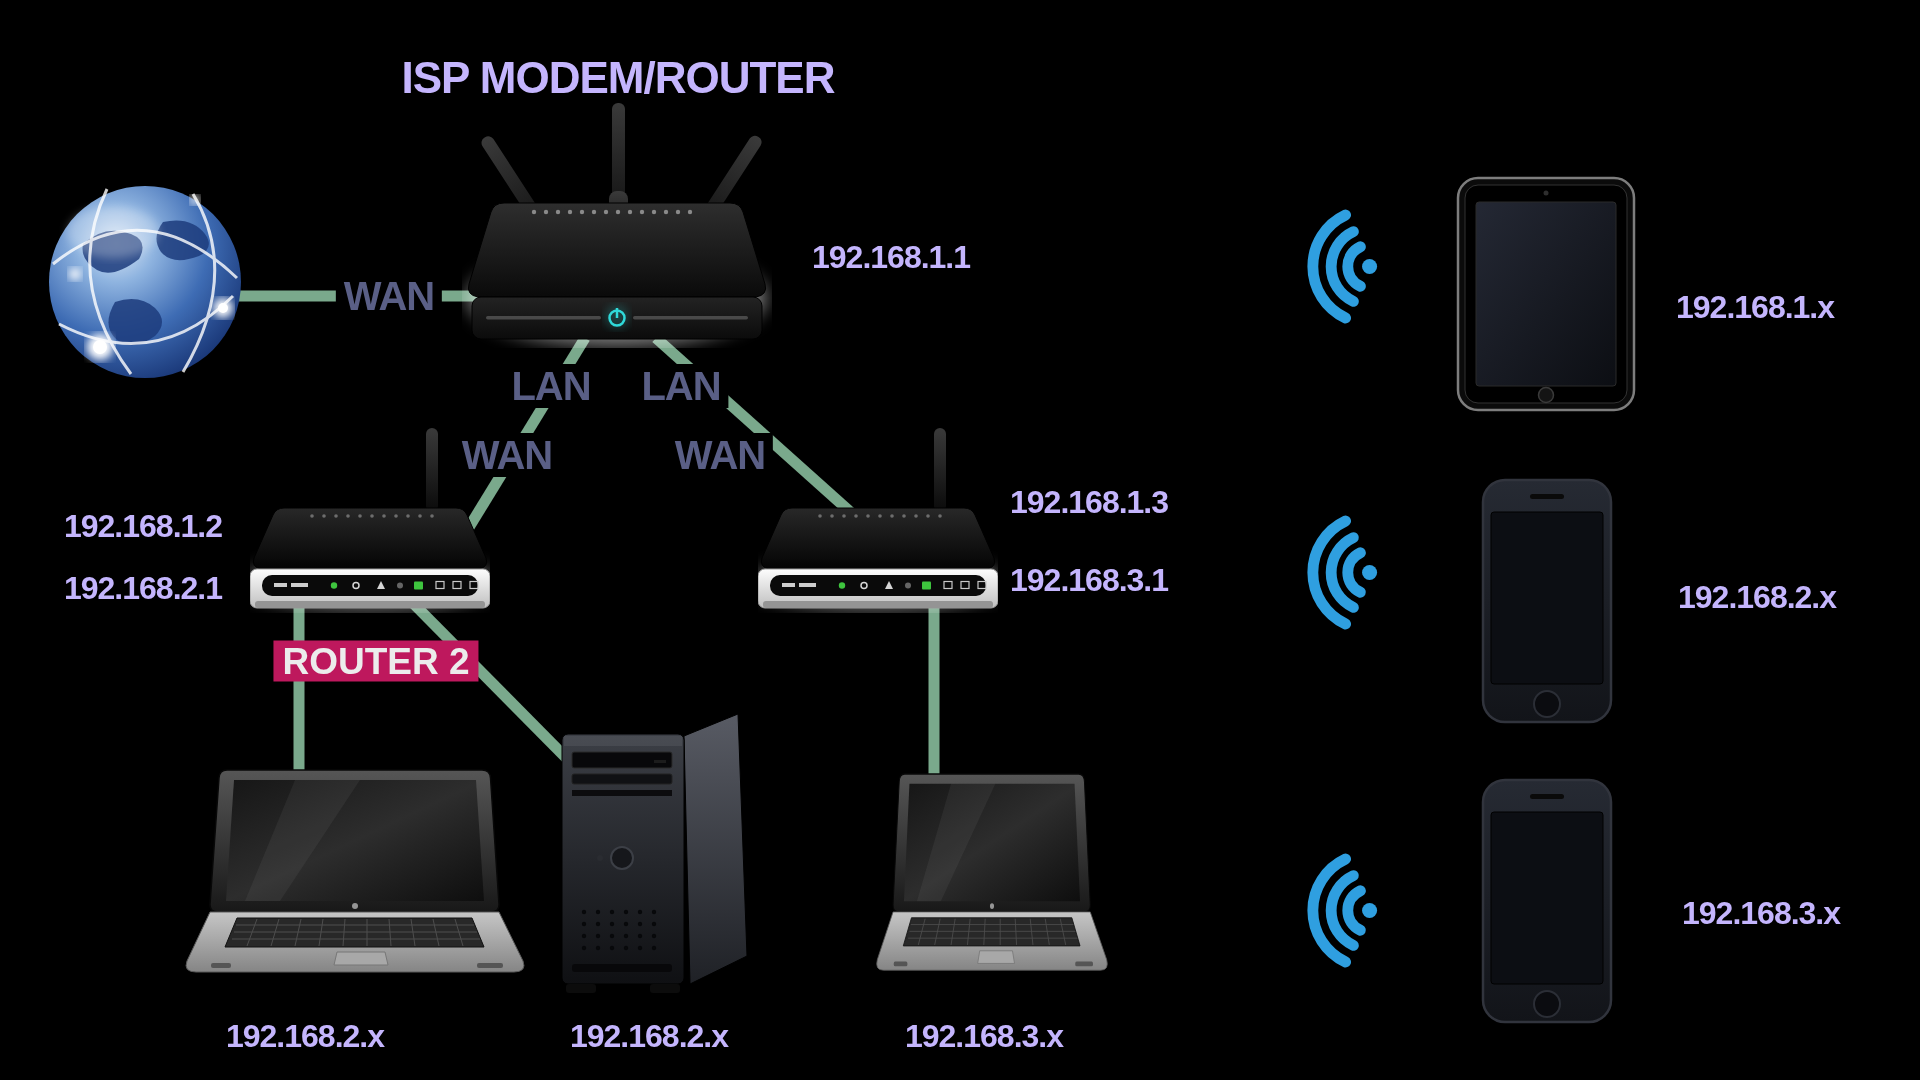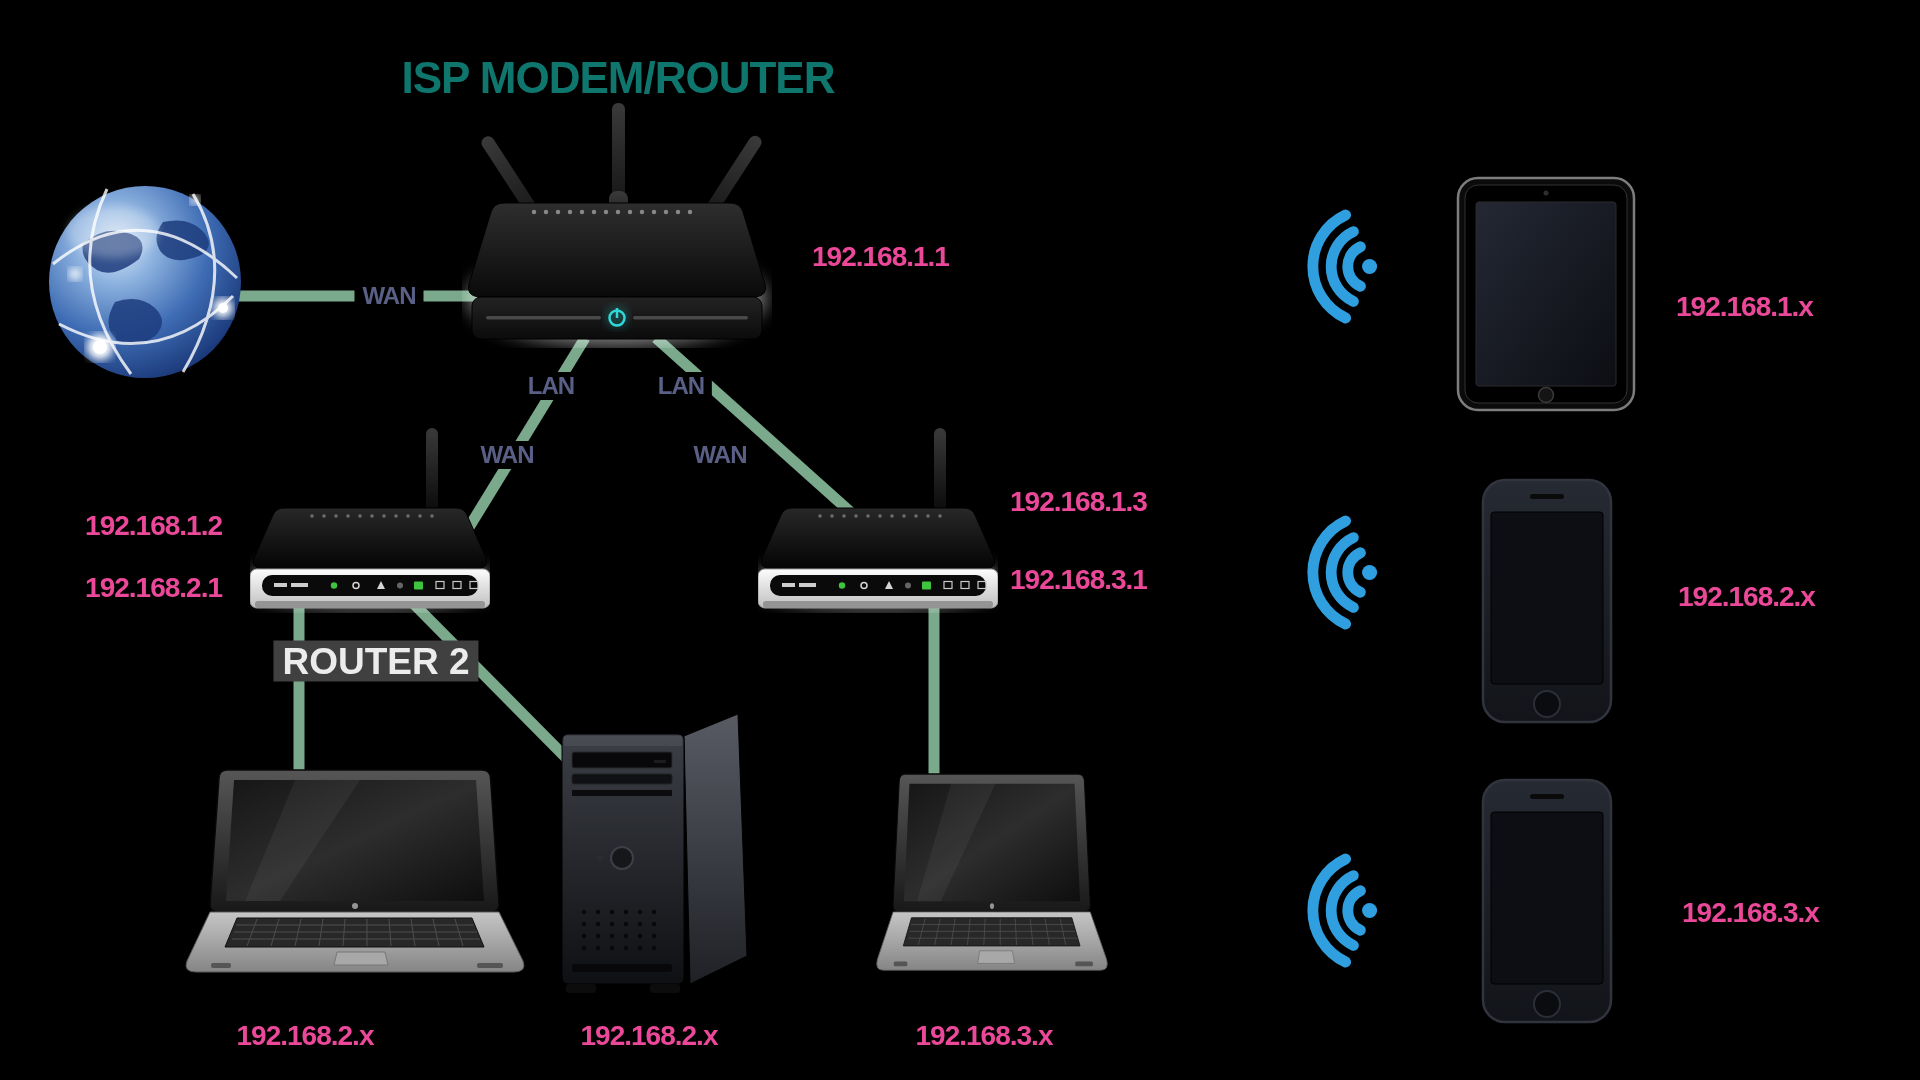--- a/index.html
+++ b/index.html
@@ -5,24 +5,24 @@
   html,body{margin:0;padding:0;background:#000;}
   #stage{
     position:relative;width:1920px;height:1080px;background:#000;overflow:hidden;
     font-family:"Liberation Sans",sans-serif;font-weight:700;
   }
   .dev,.wires{position:absolute;}
   .lbl{position:absolute;white-space:nowrap;font-weight:700;line-height:1;}
   .c  {transform:translate(-50%,-50%);}
   .vc {transform:translateY(-50%);}
   .rc {transform:translate(-100%,-50%);text-align:center;}
-  .title{font-size:44px;color:#0f766e;letter-spacing:-1px;}
-  .link {font-size:24px;color:#5a5f86;background:#000;padding:2px 8px;letter-spacing:-1px;}
-  .ip   {font-size:28px;color:#ec4899;letter-spacing:-1px;}
-  .rname{font-size:37px;color:#ececec;background:#404040;padding:2px 9px;}
+  .title{font-size:44px;color:#c4b5fd;letter-spacing:-1px;}
+  .link {font-size:40px;color:#5a5f86;background:#000;padding:2px 8px;letter-spacing:-1px;}
+  .ip   {font-size:32px;color:#c4b5fd;letter-spacing:-1px;}
+  .rname{font-size:37px;color:#ececec;background:#be185d;padding:2px 9px;}
 </style>
 </head>
 <body>
 
 <svg width="0" height="0" style="position:absolute" aria-hidden="true">
   <defs>
     <linearGradient id="antGrad" x1="0" y1="0" x2="0" y2="1">
       <stop offset="0" stop-color="#3a3a3a"></stop>
         <stop offset="1" stop-color="#0a0a0a"></stop>
     </linearGradient>

